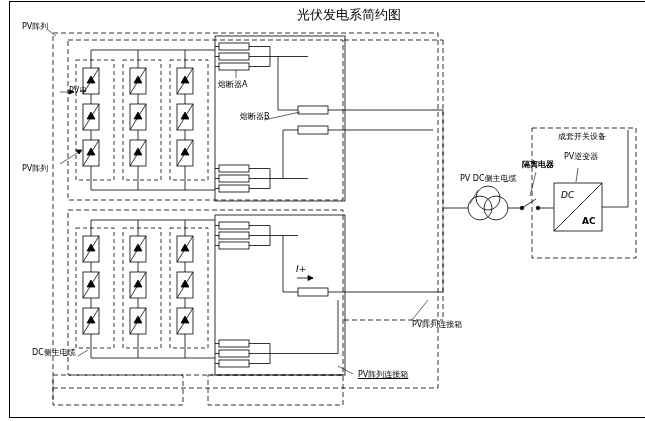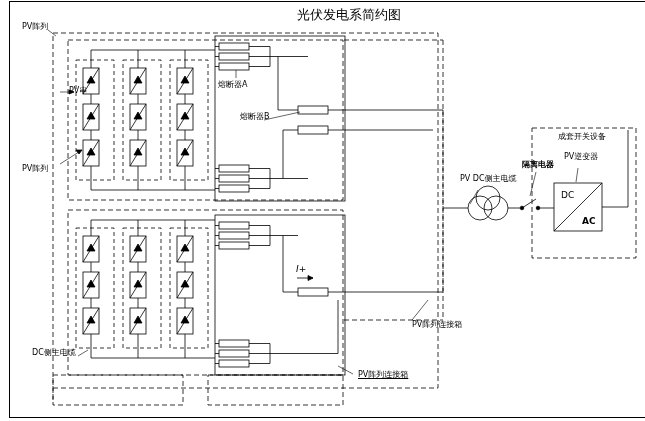--- a/index.html
+++ b/index.html
@@ -359,16 +359,16 @@
   <div class="lbl" style="left:210px;top:80px;">熔断器A</div>
   <div class="lbl" style="left:232px;top:112px;">熔断器B</div>
   <div class="lbl" style="left:24px;top:348px;">DC侧主电缆</div>
   <div class="lbl" style="left:350px;top:370px;text-decoration:underline;">PV阵列连接箱</div>
   <div class="lbl" style="left:404px;top:320px;">PV阵列连接箱</div>
   <div class="lbl" style="left:452px;top:174px;">PV DC侧主电缆</div>
   <div class="lbl" style="left:514px;top:160px;font-weight:bold;">隔离电器</div>
   <div class="lbl" style="left:556px;top:152px;">PV逆变器</div>
   <div class="lbl" style="left:550px;top:132px;text-align:center;">成套开关设备</div>
   <div class="lbl" style="left:288px;top:264px;font-style:italic;font-size:9px;">I+</div>
-  <div class="lbl" style="left:553px;top:190px;font-size:9px;">DC</div>
+  <div class="lbl" style="left:553px;top:190px;font-size:9px;font-style:italic;">DC</div>
   <div class="lbl" style="left:574px;top:216px;font-size:9px;font-weight:bold;">AC</div>
 
 </div>
 
 </body></html>

